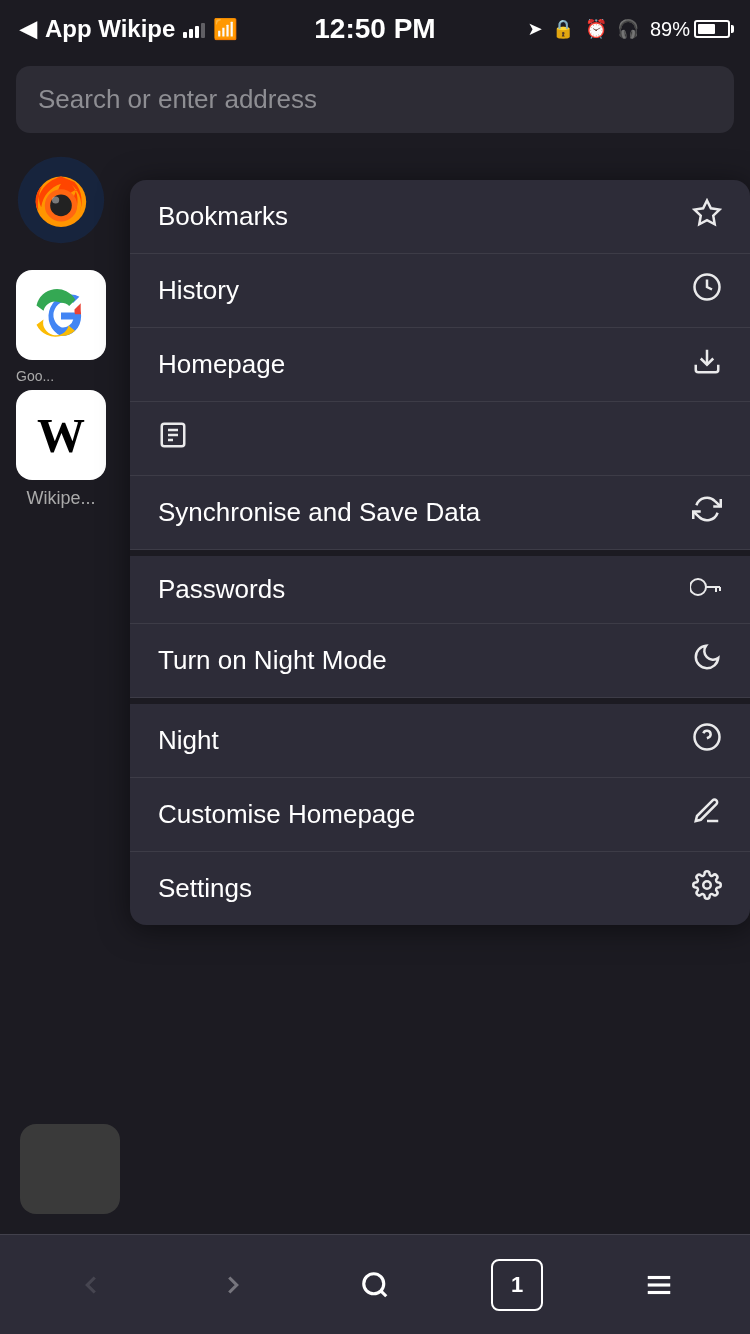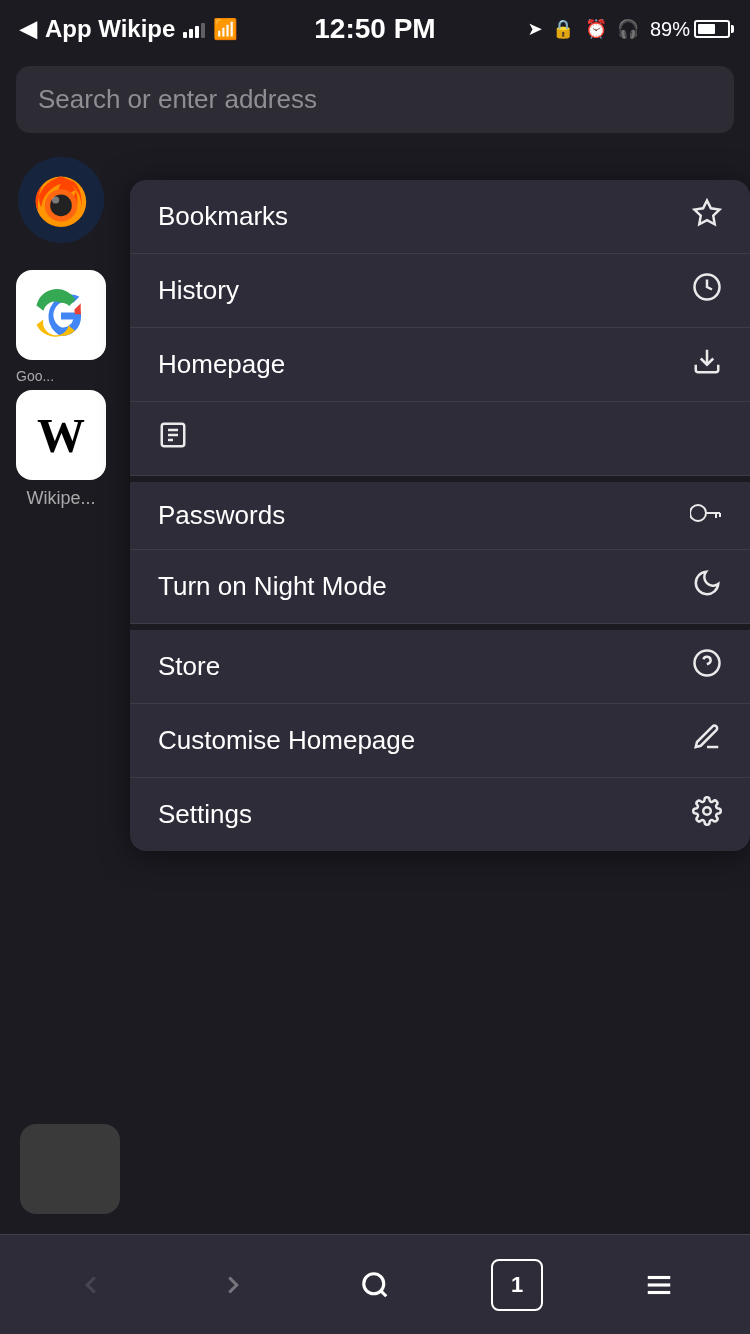--- a/index.html
+++ b/index.html
@@ -342,20 +342,30 @@
     <span class="menu-item-icon">
       <svg width="30" height="30" viewBox="0 0 24 24" fill="none" stroke="white" stroke-width="2">
         <rect x="3" y="3" width="18" height="18" rx="2"></rect>
         <line x1="8" y1="8" x2="16" y2="8"></line>
         <line x1="8" y1="12" x2="16" y2="12"></line>
         <line x1="8" y1="16" x2="12" y2="16"></line>
       </svg>
     </span>
   </div>
 
+  <div class="menu-item">
+    <span class="menu-item-label">Synchronise and Save Data</span>
+    <span class="menu-item-icon">
+      <svg width="30" height="30" viewBox="0 0 24 24" fill="none" stroke="white" stroke-width="2">
+        <polyline points="23,4 23,10 17,10"></polyline>
+        <polyline points="1,20 1,14 7,14"></polyline>
+        <path d="M3.51 9a9 9 0 0 1 14.85-3.36L23 10M1 14l4.64 4.36A9 9 0 0 0 20.49 15"></path>
+      </svg>
+    </span>
+  </div>
 
   <div class="menu-separator"></div>
 
   <div class="menu-item">
     <span class="menu-item-label">Passwords</span>
     <span class="menu-item-icon">
       <svg width="32" height="22" viewBox="0 0 32 22" fill="none" stroke="white" stroke-width="2">
         <circle cx="8" cy="11" r="8"></circle>
         <line x1="16" y1="11" x2="30" y2="11"></line>
         <line x1="26" y1="11" x2="26" y2="16"></line>
@@ -370,21 +380,21 @@
       <svg width="30" height="30" viewBox="0 0 24 24" fill="none" stroke="white" stroke-width="2">
         <path d="M21 12.79A9 9 0 1 1 11.21 3 7 7 0 0 0 21 12.79z"></path>
       </svg>
     </span>
   </div>
 
   <div class="menu-separator"></div>
 
 
   <div class="menu-item">
-    <span class="menu-item-label">Store</span>
+    <span class="menu-item-label">Night</span>
     <span class="menu-item-icon">
       <svg width="30" height="30" viewBox="0 0 24 24" fill="none" stroke="white" stroke-width="2">
         <circle cx="12" cy="12" r="10"></circle>
         <path d="M9.09 9a3 3 0 0 1 5.83 1c0 2-3 3-3 3"></path>
         <line x1="12" y1="17" x2="12.01" y2="17"></line>
       </svg>
     </span>
   </div>
 
   <div class="menu-item">

